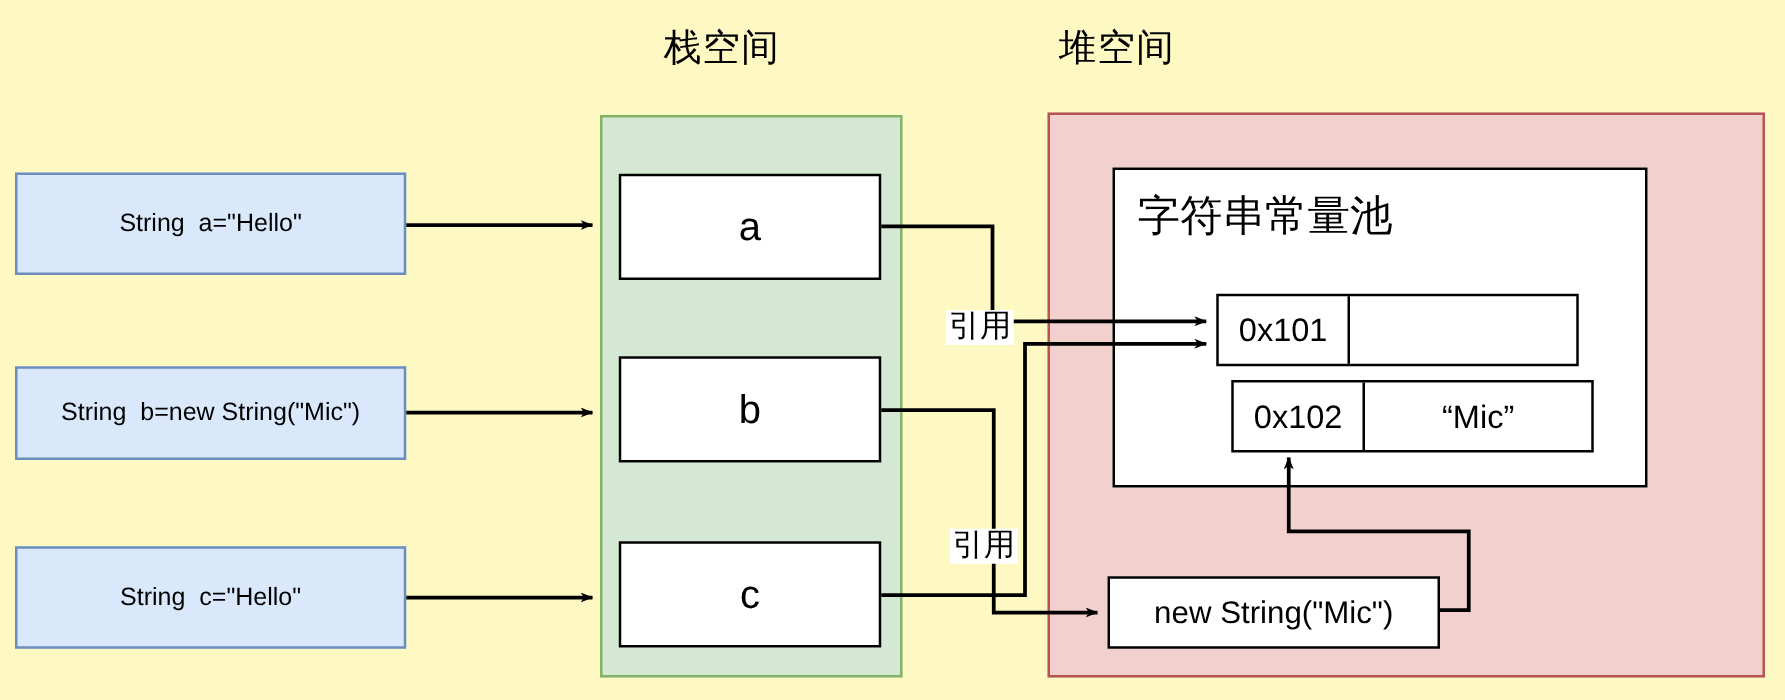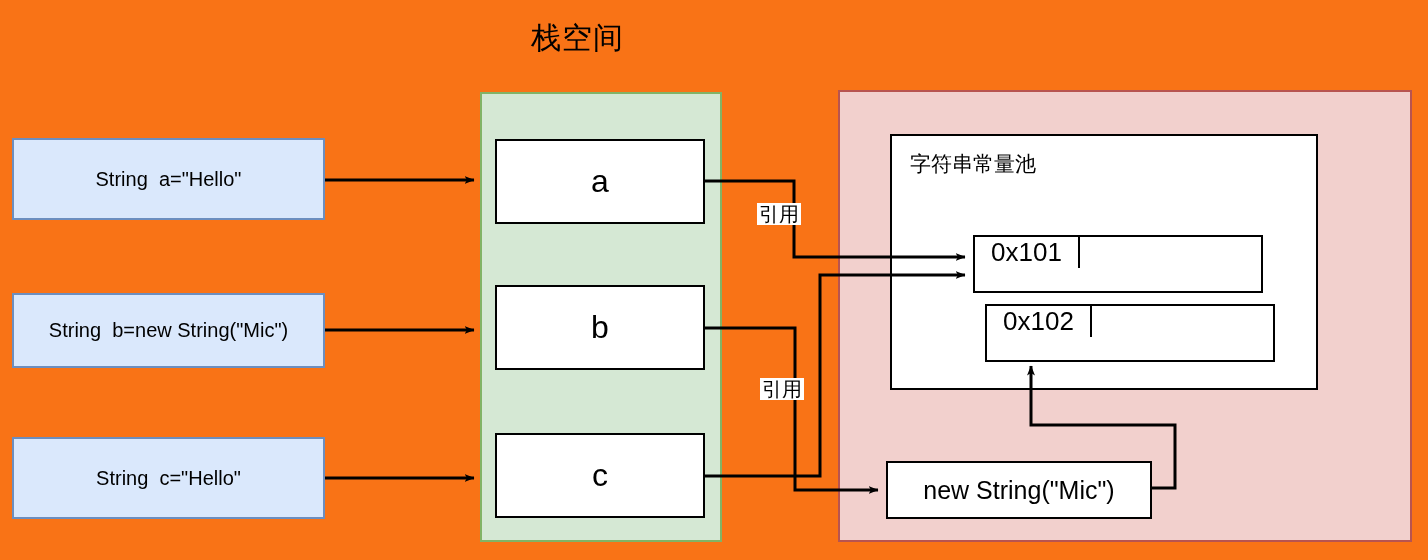--- a/index.html
+++ b/index.html
@@ -4,21 +4,21 @@
 <style>
   html, body {
     margin: 0;
     padding: 0;
     background: #ffffff;
   }
   #canvas {
     position: relative;
     width: 1428px;
     height: 560px;
-    background: #f97316;
+    background: #fef9c3;
     font-family: "Liberation Sans", "DejaVu Sans", sans-serif;
     overflow: hidden;
   }
   #svg-layer {
     position: absolute;
     left: 0; top: 0;
     width: 1428px;
     height: 560px;
   }
 
@@ -77,31 +77,30 @@
   .var-box { font-size: 32px; }
 
   .pool-frame {
     position: absolute;
     box-sizing: border-box;
     background: #ffffff;
     border: 2px solid #000000;
   }
   .pool-title {
     position: absolute;
-    font-size: 21px;
+    font-size: 34px;
     color: #000000;
     white-space: nowrap;
   }
   .pool-row {
     position: absolute;
     box-sizing: border-box;
     background: #ffffff;
     border: 2px solid #000000;
     display: flex;
-    flex-direction: column;
   }
   .pool-cell {
     box-sizing: border-box;
     display: flex;
     align-items: center;
     justify-content: center;
     font-size: 26px;
     color: #000000;
     white-space: nowrap;
   }
@@ -122,55 +121,58 @@
     align-items: center;
     justify-content: center;
     font-size: 25px;
     color: #000000;
     white-space: nowrap;
   }
 
   
   .edge-label {
     position: absolute;
-    font-size: 20px;
+    font-size: 25px;
     color: #000000;
     background: #ffffff;
     white-space: nowrap;
     line-height: 1.1;
     padding: 0 2px;
+    margin-top: 45px;
   }
 </style>
 </head>
 <body>
 
 <div id="canvas">
 
   <div class="region region-stack"></div>
   <div class="region region-heap"></div>
 
   <div class="region-title" style="left:531px; top:18px;">栈空间</div>
+  <div class="region-title" style="left:847px; top:18px;">堆空间</div>
 
   <div class="stmt-box" style="left:12px; top:138px; width:313px; height:82px;">String  a="Hello"</div>
   <div class="stmt-box" style="left:12px; top:293px; width:313px; height:75px;">String  b=new String("Mic")</div>
   <div class="stmt-box" style="left:12px; top:437px; width:313px; height:82px;">String  c="Hello"</div>
 
   <div class="white-box var-box" style="left:495px; top:139px; width:210px; height:85px;">a</div>
   <div class="white-box var-box" style="left:495px; top:285px; width:210px; height:85px;">b</div>
   <div class="white-box var-box" style="left:495px; top:433px; width:210px; height:85px;">c</div>
 
   <div class="pool-frame" style="left:890px; top:134px; width:428px; height:256px;"></div>
   <div class="pool-title" style="left:910px; top:150px;">字符串常量池</div>
 
   <div class="pool-row" style="left:973px; top:235px; width:290px; height:58px;">
     <div class="pool-cell addr">0x101</div>
   </div>
 
   <div class="pool-row" style="left:973px; top:304px; width:290px; height:58px;margin-left:12px;">
     <div class="pool-cell addr">0x102</div>
+    <div class="pool-cell val">“Mic”</div>
   </div>
 
   <div class="obj-box" style="left:886px; top:461px; width:266px; height:58px;">new String("Mic")</div>
 
   <svg id="svg-layer" viewBox="0 0 1428 560" xmlns="http://www.w3.org/2000/svg">
     <defs>
       <marker id="arrow" markerWidth="11" markerHeight="11" refX="9.5" refY="4" orient="auto" markerUnits="userSpaceOnUse">
         <path d="M0,0 L10,4 L0,8 L2.6,4 Z" fill="#000000"></path>
       </marker>
     </defs>

